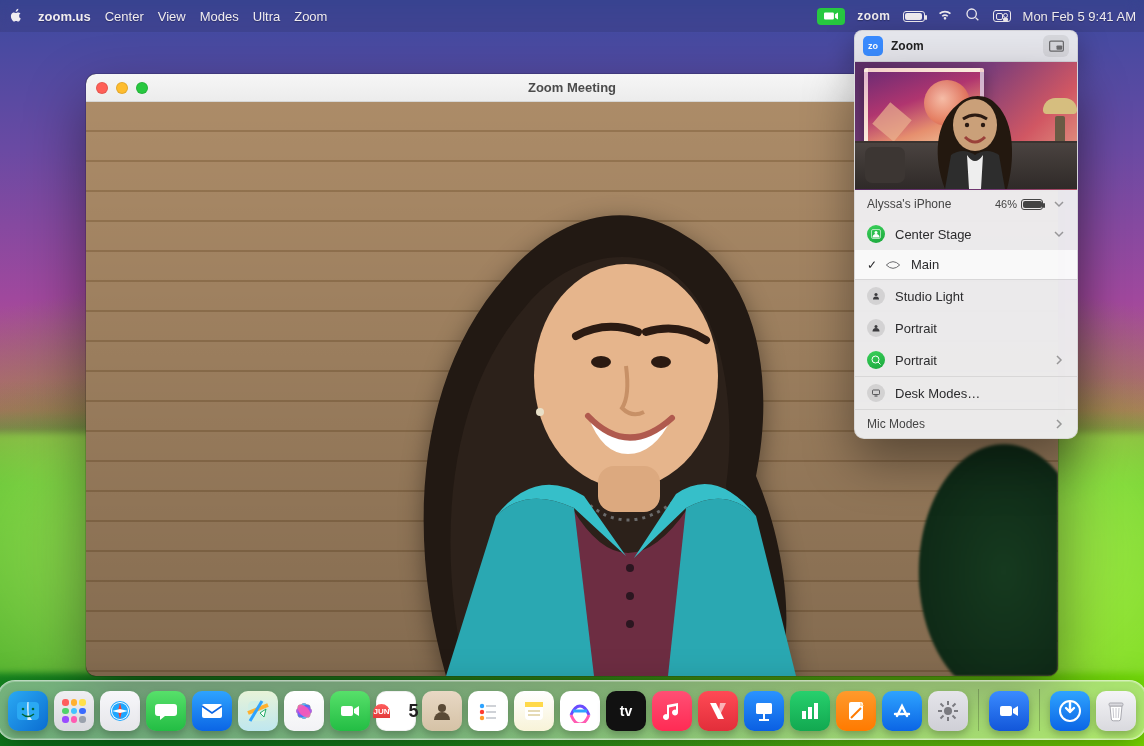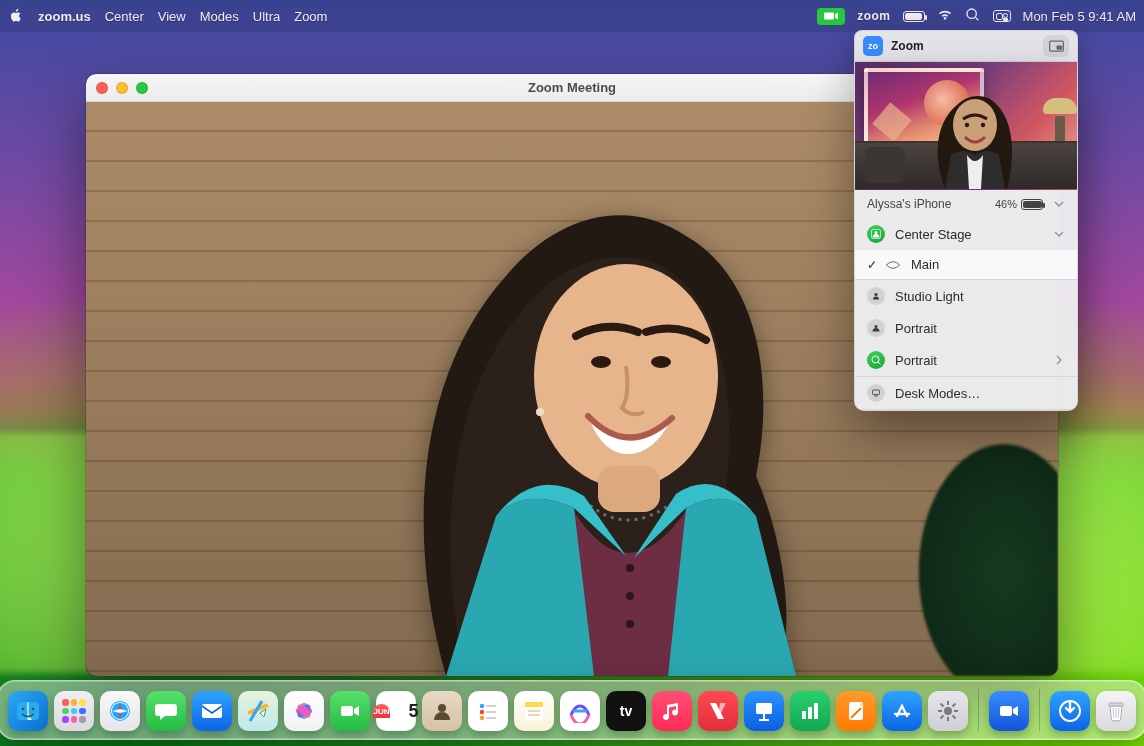--- a/index.html
+++ b/index.html
@@ -427,20 +427,27 @@
           <svg viewBox="0 0 24 24">
               <rect x="5" y="6" width="14" height="9" rx="1.5" fill="none" stroke="#3b3b3e" stroke-width="1.6"></rect>
               <rect x="9" y="17" width="6" height="2" fill="#3b3b3e"></rect>
             </svg>
         </span>
         <span>Desk Modes…</span>
       </div>
 
       <div class="divider"></div>
 
+      <div class="row small">
+        <span>Mic Modes</span>
+        <span class="spacer"></span>
+        <svg class="chev" viewBox="0 0 12 12">
+            <path d="M4 2l4 4-4 4" fill="none" stroke="#555" stroke-width="1.5"></path>
+          </svg>
+      </div>
     </div>
   </div>
 
   <div class="dock">
     <div class="app finder">
       <svg viewBox="0 0 24 24">
           <rect x="1" y="3" width="22" height="18" rx="4" fill="#2aa9f3"></rect>
           <path d="M12 3v18" stroke="#fff" stroke-width="1"></path>
           <path d="M12 3c-2 6 0 12 4 18H12" fill="#d7eeff"></path>
           <circle cx="7" cy="10" r="1.3" fill="#063"></circle>

